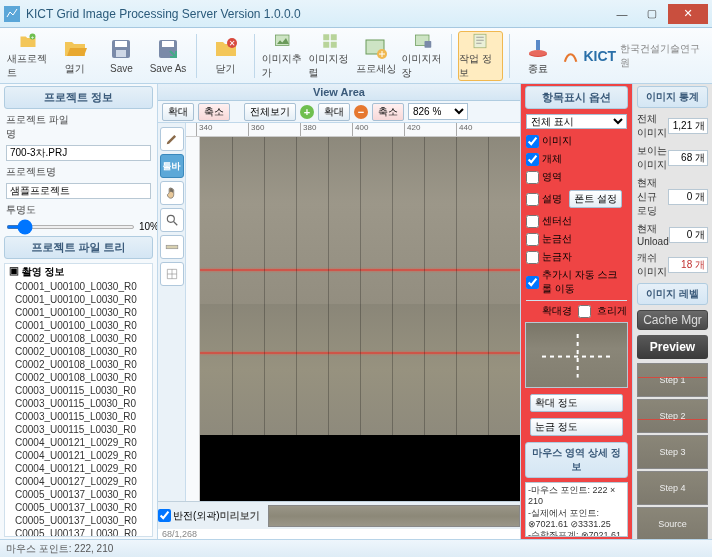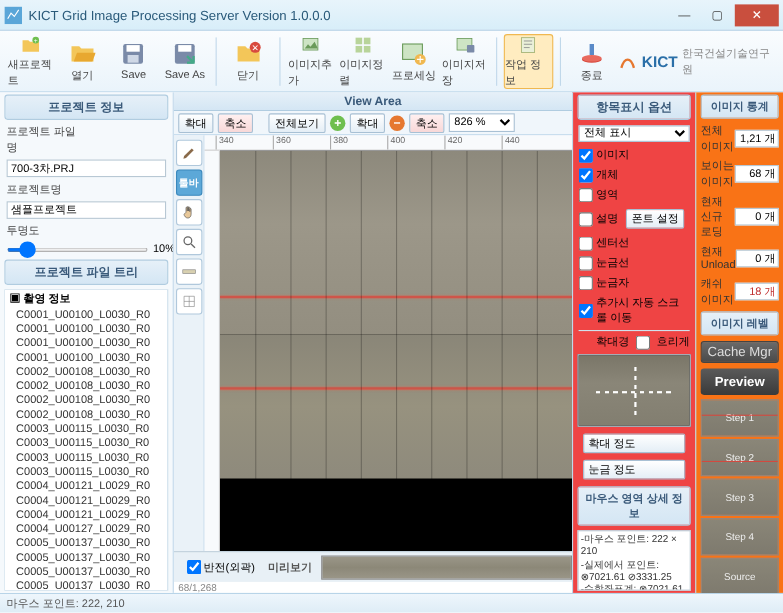--- a/index.html
+++ b/index.html
@@ -43,26 +43,26 @@
 .ruler-h { height:14px; background:#f8fafc; border-bottom:1px solid #ccc; position:relative; font-size:8px; color:#666; overflow:hidden;}
 .ruler-h .tick { position:absolute; top:0; height:14px; border-left:1px solid #aaa; padding-left:2px;}
 .ruler-v { width:14px; background:#f8fafc; border-right:1px solid #ccc; }
 .canvwrap { flex:1; display:flex; flex-direction:column; }
 .canvrow { flex:1; display:flex; }
 .canvas { flex:1; background:#000; position:relative; overflow:hidden; }
 .texband { position:absolute; left:0; right:0; }
 .texcol { position:absolute; top:0; bottom:0; border-right:1px solid rgba(0,0,0,0.25); }
 .redln { position:absolute; left:0; right:0; height:2px; background:rgba(230,60,50,0.7); box-shadow:0 0 2px rgba(255,80,60,0.8);}
 .prevstrip { height:28px; background:#e8f0f6; border-top:1px solid #c0d0dc; display:flex; align-items:center; font-size:10px; }
-.prevstrip .chk { margin:0 12px; display:flex; align-items:center; gap:2px;}
+.prevstrip .chk { margin:0 0; display:flex; align-items:center; gap:2px;}
 .prevstrip .lbl { width:48px; text-align:left; font-weight:bold; color:#555; }
 .prevstrip .strip { flex:1; height:22px; background:linear-gradient(#9a9688,#8c8878,#9a9688); border:1px solid #888; }
 .prevcount { font-size:9px; color:#888; padding:0 4px; }
 .rightcol { width:112px; background:#ef4444; border-left:1px solid #c0d8ea; display:flex; flex-direction:column; font-size:10px; overflow:hidden;}
-.rightcol2 { width:80px; background:#f97316; border-left:1px solid #c0d8ea; display:flex; flex-direction:column; font-size:10px; overflow:hidden;}
+.rightcol2 { width:80px; background:#e5e5e5; border-left:1px solid #c0d8ea; display:flex; flex-direction:column; font-size:10px; overflow:hidden;}
 .opt { display:flex; align-items:center; gap:3px; margin:2px 5px; }
 .opt input { margin:0; }
 .sbtn { border:1px solid #a8c0d4; background:linear-gradient(#fff,#e4eef6); font-size:10px; padding:1px 4px; border-radius:2px; cursor:pointer; margin:2px 5px; }
 .magwrap { margin:2px 4px; border:1px solid #b8c8d4; background:#333; height:86px; position:relative; overflow:hidden;}
 .cross { position:absolute; left:50%; top:50%; width:70%; height:70%; transform:translate(-50%,-50%); }
 .cross::before,.cross::after { content:""; position:absolute; background:repeating-linear-gradient(90deg,#fff 0 4px,transparent 4px 8px); }
 .cross::before { left:0; right:0; top:50%; height:2px; }
 .cross::after { top:0; bottom:0; left:50%; width:2px; background:repeating-linear-gradient(0deg,#fff 0 4px,transparent 4px 8px);}
 .scbox { margin:2px 4px; border:1px solid #b8c8d4; background:#fff; font-size:9px; padding:2px; height:70px; overflow:hidden; line-height:1.25; color:#333;}
 .stat { display:flex; margin:2px 4px; align-items:center; }

